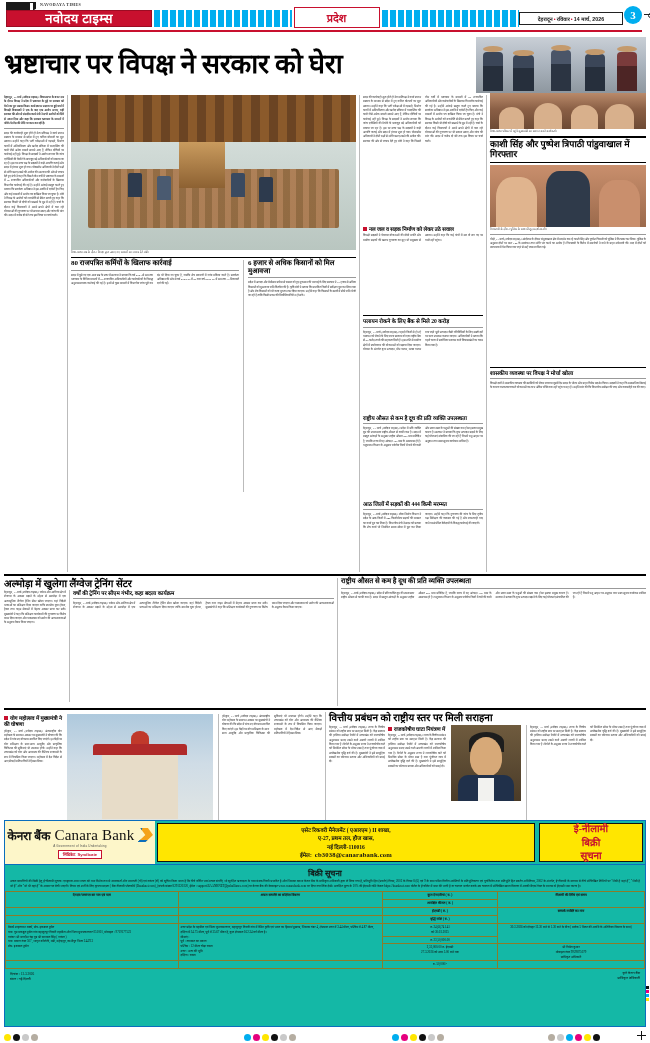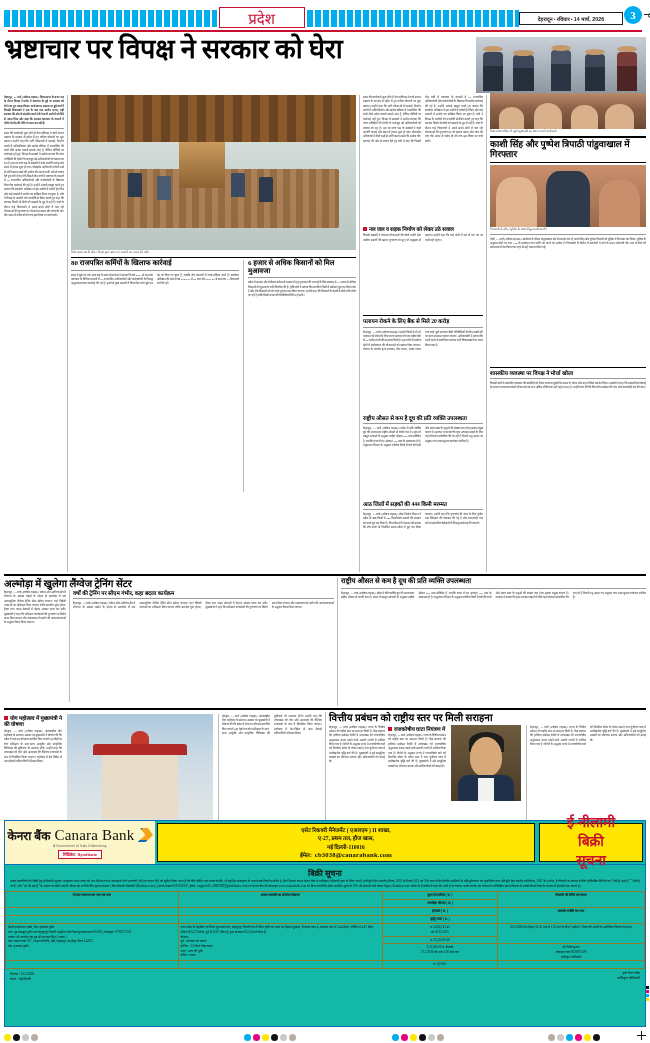--- a/index.html
+++ b/index.html
@@ -35,21 +35,21 @@
   .logo-hindi {
     color:#fff; font-size:13px; font-weight:bold; letter-spacing:.3px;
     font-family:"Liberation Serif", serif; line-height:1;
   }
   .bar-stripes { flex:1 1 auto; height:17px; position:relative; align-self:flex-end; margin-bottom:1px;
     background:repeating-linear-gradient(90deg,#00aeef 0 6px,#ffffff 6px 8px); }
   .section-chip {
     flex:0 0 86px; height:21px; border:1px solid #c8102e; background:#fff;
     display:flex; align-items:center; justify-content:center; margin:0 2px; align-self:flex-end;
   }
-  .section-chip span { color:#c8102e; font-size:15px; font-weight:normal; font-family:"Liberation Serif", serif; }
+  .section-chip span { color:#c8102e; font-size:11px; font-weight:bold; font-family:"Liberation Serif", serif; }
   .dateline-box {
     flex:0 0 104px; height:13px; border:1px solid #222; background:#fff; align-self:flex-end;
     display:flex; align-items:center; justify-content:center; margin-bottom:3px;
   }
   .dateline-box span { font-size:5.2px; font-weight:bold; white-space:nowrap; letter-spacing:.1px; }
   .dot-red { color:#c8102e; font-size:7px; padding:0 1px; }
   .pagenum {
     flex:0 0 22px; height:22px; align-self:flex-end; position:relative; margin-left:1px;
   }
   .pagenum .circ {
@@ -189,21 +189,21 @@
     flex:1 1 auto; margin:2px; background:#ffe600; border:1px solid #111;
     display:flex; flex-direction:column; align-items:center; justify-content:center; text-align:center;
     font-family:"Liberation Serif", serif;
   }
   .ad-addr .a { font-size:5.6px; font-weight:bold; line-height:1.45; }
   .ad-addr .mail { font-size:6.6px; font-weight:bold; letter-spacing:.2px; }
   .ad-auction {
     flex:0 0 104px; margin:2px; background:#ffe600; border:1px solid #111;
     display:flex; flex-direction:column; align-items:center; justify-content:center;
   }
-  .ad-auction div { color:#c8102e; font-weight:bold; font-size:14px; font-family:"Liberation Serif", serif; line-height:1.35; }
+  .ad-auction div { color:#c8102e; font-weight:bold; font-size:10px; font-family:"Liberation Serif", serif; line-height:1.35; }
   .ad-title { text-align:center; font-weight:bold; font-size:8px; font-family:"Liberation Serif", serif; padding:2px 0 1px; }
   .ad-para { font-size:3.1px; line-height:1.6; text-align:justify; padding:0 5px 2px; font-family:"Liberation Serif", serif; }
   .ad-table { width:100%; border-collapse:collapse; font-family:"Liberation Serif", serif; }
   .ad-table th, .ad-table td { border:1px solid #8a7c2a; padding:1px 2px; font-size:3.1px; line-height:1.5; vertical-align:top; }
   .ad-table th { text-align:center; font-size:3.4px; }
   .ad-table td.ctr { text-align:center; }
   .ad-foot { display:flex; justify-content:space-between; font-size:3.4px; padding:2px 5px 0; font-family:"Liberation Serif", serif; }
   .ad-foot .r { text-align:right; line-height:1.5; }
 
   
@@ -217,20 +217,27 @@
   .sidebarcmyk { position:absolute; right:1px; top:986px; display:flex; flex-direction:column; gap:1px; }
   .sidebarcmyk i { width:3px; height:3px; display:block; }
 </style>
 </head>
 <body>
 
 <div class="page">
 
   <div class="masthead">
     <div class="mh-row">
+      <div class="logo-wrap">
+        <div class="logo-flag"></div>
+        <div class="logo-eng">NAVODAYA TIMES</div>
+        <div class="logo-box">
+          <span class="logo-hindi">नवोदय टाइम्स</span>
+        </div>
+      </div>
       <div class="bar-stripes"></div>
       <div class="section-chip">
         <span>प्रदेश</span>
       </div>
       <div class="bar-stripes"></div>
       <div class="dateline-box">
         <span>देहरादून</span>
         <span class="dot-red">•</span>
         <span>रविवार</span>
         <span class="dot-red">•</span>
@@ -238,21 +245,21 @@
       </div>
       <div class="pagenum">
         <div class="circ">3</div>
         <div class="tail"></div>
       </div>
     </div>
     <div class="mh-rule"></div>
   </div>
 
   <div class="lead-area">
-    <div style="display:flex; align-items:flex-start; gap:15px;">
+    <div style="display:flex; align-items:center; gap:15px;">
       <div style="flex:1 1 auto;">
         <div class="lead-head">भ्रष्टाचार पर विपक्ष ने सरकार को घेरा</div>
       </div>
       <div class="photo ph-corridor" style="flex:0 0 170px; height:56px; margin-top:2px;">
         <div class="p" style="left:4%;">
             <div class="head"></div>
           </div>
         <div class="p" style="left:22%; height:64%;">
             <div class="head"></div>
           </div>

